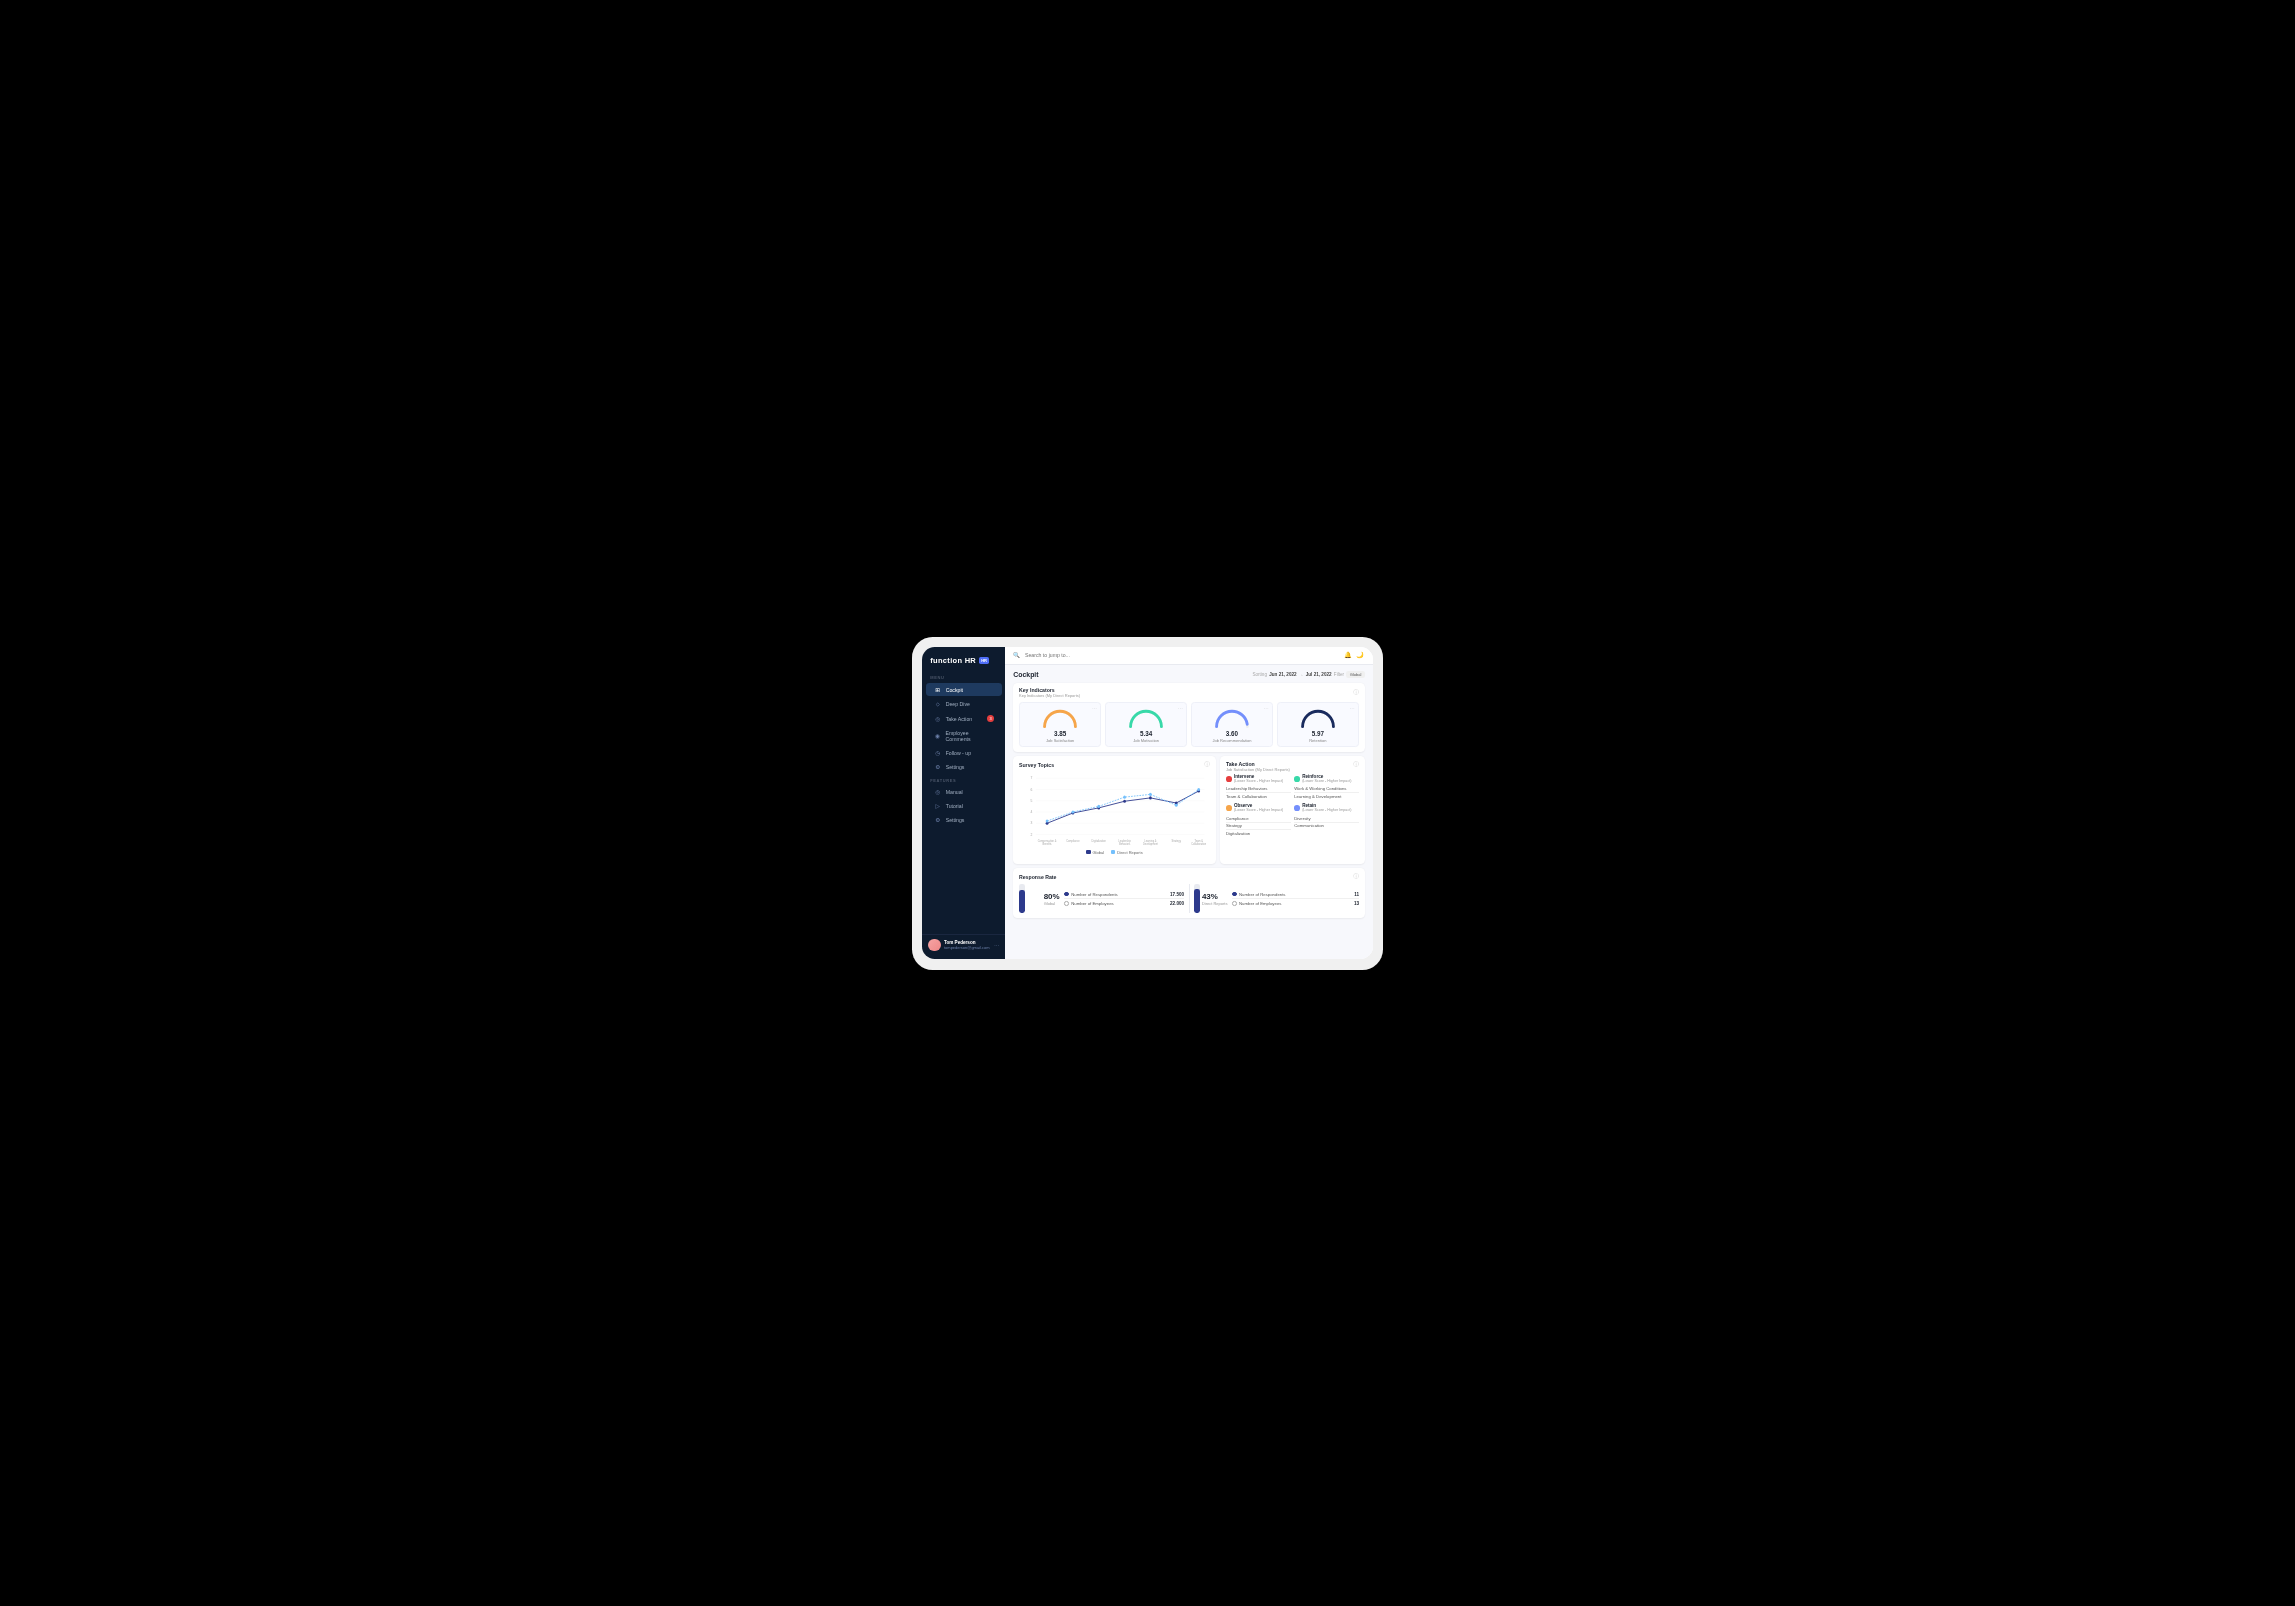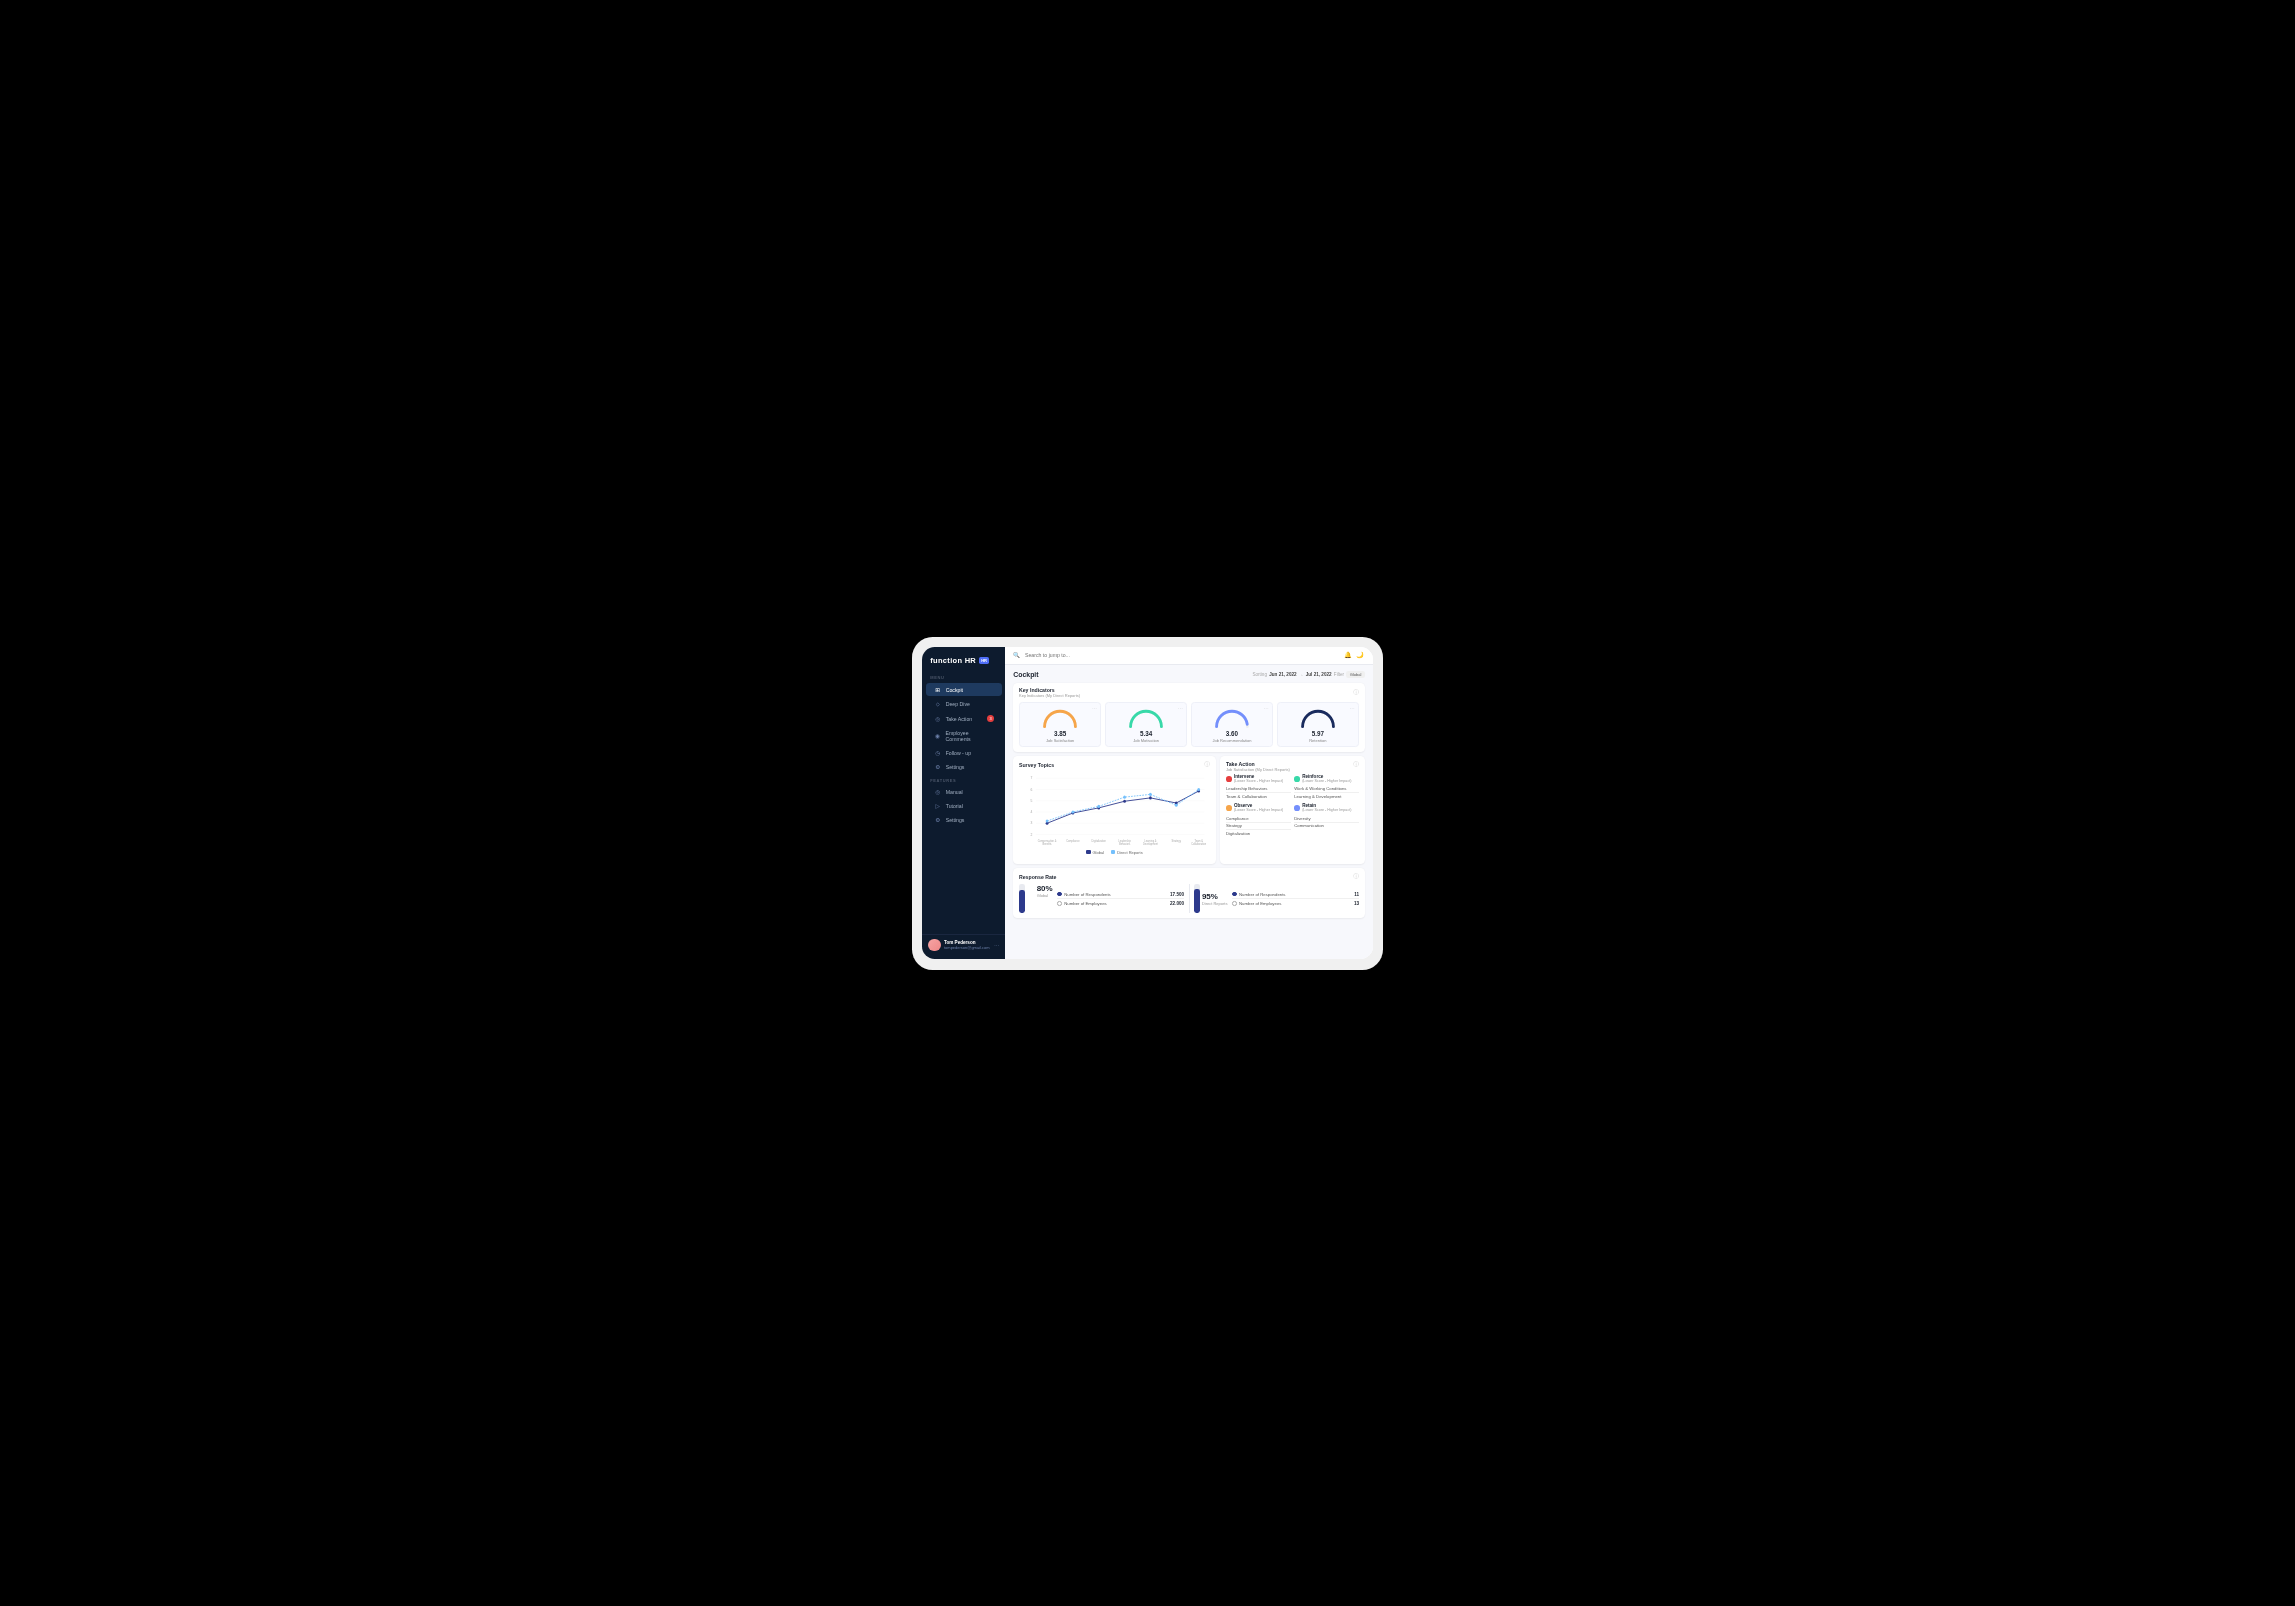--- a/index.html
+++ b/index.html
@@ -664,21 +664,21 @@
         </div>
 
         <div class="section-card">
           <div class="section-header">
             <div class="section-title">Response Rate</div>
             <span class="info-icon">ⓘ</span>
           </div>
           <div class="response-row">
 
             <div class="response-block">
-              <div style="display:flex;gap:12px">
+              <div style="display:flex;align-items:center;gap:19px">
                 <div class="response-pct-bar">
                   <div class="response-pct-fill" style="height:80%"></div>
                 </div>
                 <div>
                   <div class="response-pct-text">80%</div>
                   <div class="response-pct-label">Global</div>
                 </div>
               </div>
               <div class="response-stats">
                 <div class="response-stat-row">
@@ -699,21 +699,21 @@
             </div>
 
             <div class="divider-v"></div>
 
             <div class="response-block">
               <div style="display:flex;align-items:center;gap:2.3px">
                 <div class="response-pct-bar">
                   <div class="response-pct-fill" style="height:85%"></div>
                 </div>
                 <div>
-                  <div class="response-pct-text">95%</div>
+                  <div class="response-pct-text">43%</div>
                   <div class="response-pct-label">Direct Reports</div>
                 </div>
               </div>
               <div class="response-stats">
                 <div class="response-stat-row">
                   <div class="stat-left">
                     <div class="stat-circle filled"></div>
                     <span>Number of Respondents</span>
                   </div>
                   <span class="stat-value">11</span>

